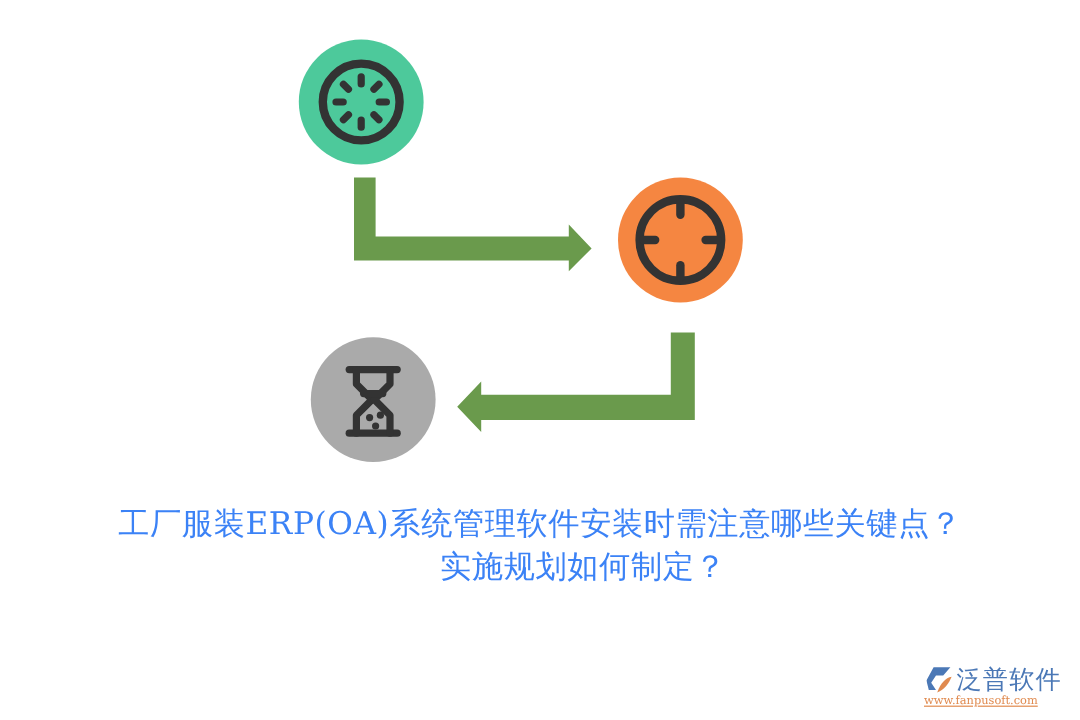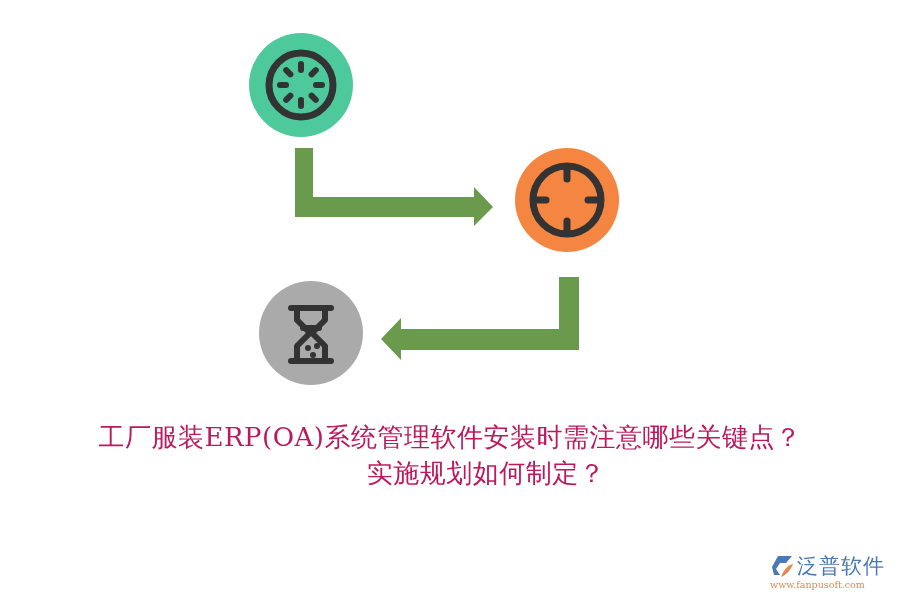--- a/index.html
+++ b/index.html
@@ -1,27 +1,27 @@
 <!DOCTYPE html>
 <html><head>
   <meta charset="utf-8">
   <style>
     html, body { margin: 0; padding: 0; background: #ffffff; }
     body { width: 900px; height: 600px; position: relative; overflow: hidden; font-family: "DejaVu Serif", "Liberation Serif", serif; }
     .stage { position: absolute; left: 0; top: 0; width: 900px; height: 600px; }
     .circle { position: absolute; border-radius: 50%; }
     .circle svg { position: absolute; left: 0; top: 0; width: 100%; height: 100%; }
     .arrow { position: absolute; left: 0; top: 0; }
-    .title { position: absolute; left: 0; width: 900px; text-align: center; color: #be185d; font-size: 26px; line-height: 34px; white-space: nowrap; letter-spacing: 0.5px; }
+    .title { position: absolute; left: 0; width: 900px; text-align: center; color: #3b82f6; font-size: 26px; line-height: 34px; white-space: nowrap; letter-spacing: 0.5px; }
     .title.l1 { top: 420px; }
     .title.l2 { top: 456px; margin-left: 36px; }
     .logo { position: absolute; left: 770px; top: 552px; width: 125px; height: 40px; }
     .logo-mark { position: absolute; left: 2px; top: 3px; width: 22px; height: 24px; }
     .logo-name { position: absolute; left: 27px; top: 0; font-family: "DejaVu Sans", "Liberation Sans", sans-serif; font-size: 21px; line-height: 28px; color: #4b78b6; letter-spacing: 1px; white-space: nowrap; }
-    .logo-url { position: absolute; left: 0; top: 27px; font-family: "DejaVu Serif", "Liberation Serif", serif; font-size: 9.5px; line-height: 11px; color: #e08a4f; white-space: nowrap; }
+    .logo-url { position: absolute; left: 0; top: 27px; font-family: "DejaVu Serif", "Liberation Serif", serif; font-size: 9.5px; line-height: 11px; color: #e08a4f; white-space: nowrap; text-decoration: underline; }
   </style>
 </head>
 <body>
 
 <div class="stage">
 
   <svg class="arrow" width="900" height="600">
     <polygon points="295,148 313,148 313,197 474,197 474,187 493,207 474,226 474,217 295,217" fill="#6a9a4c"></polygon>
     <polygon points="559,277 579,277 579,350 401,350 401,360 381,339 401,318 401,329 559,329" fill="#6a9a4c"></polygon>
   </svg>

